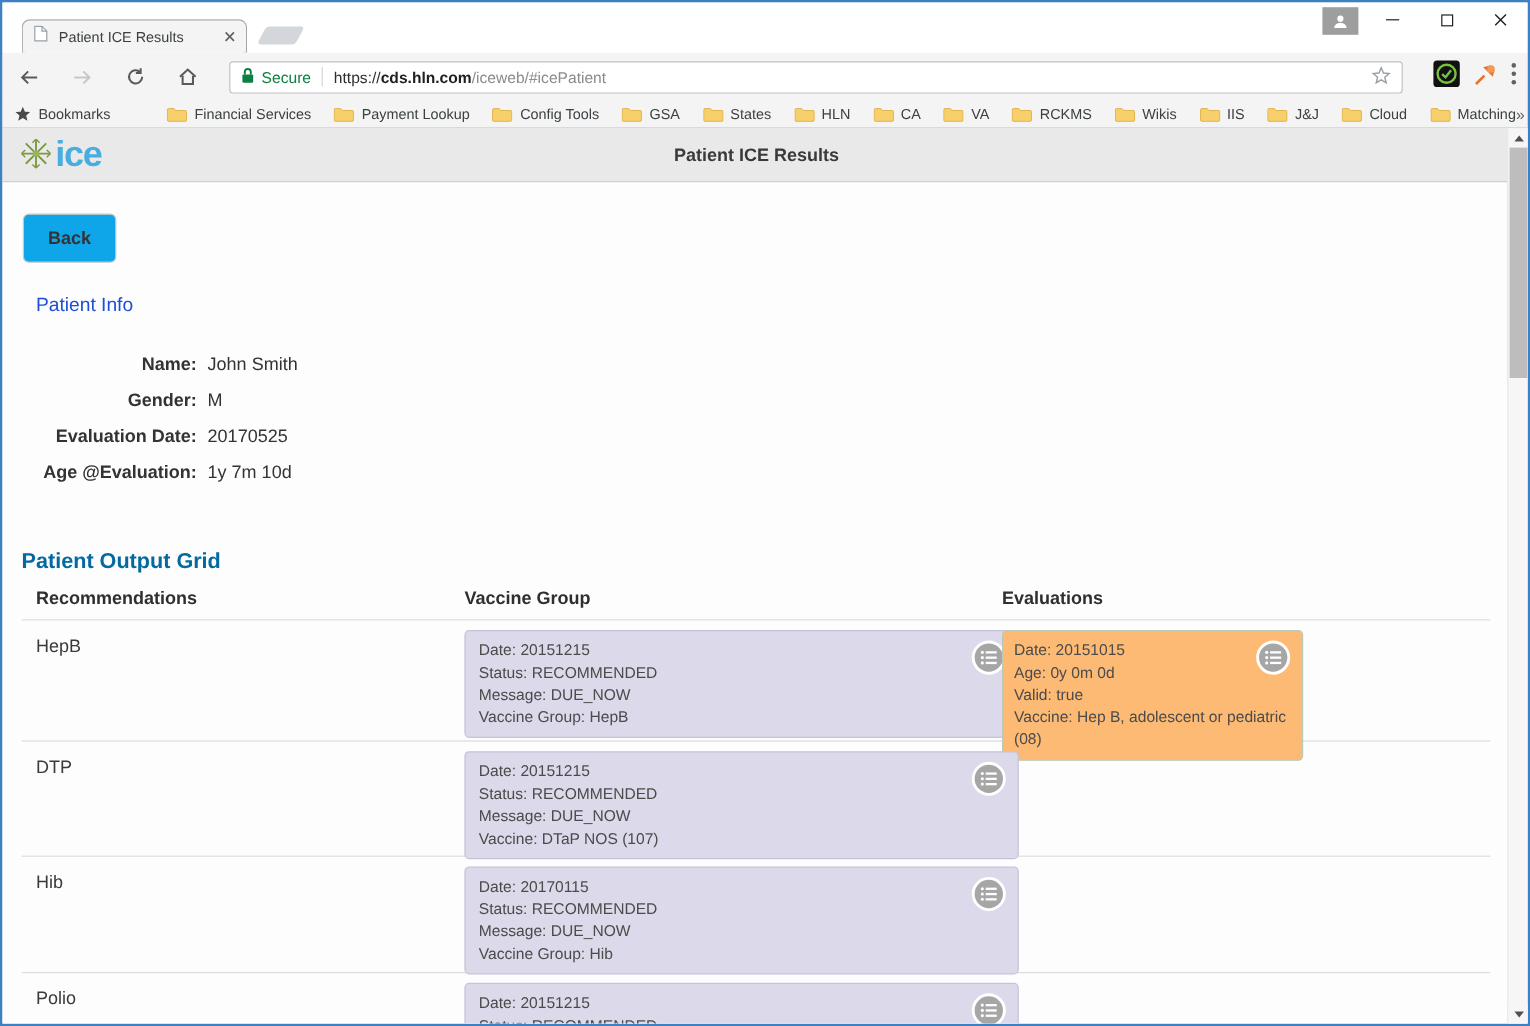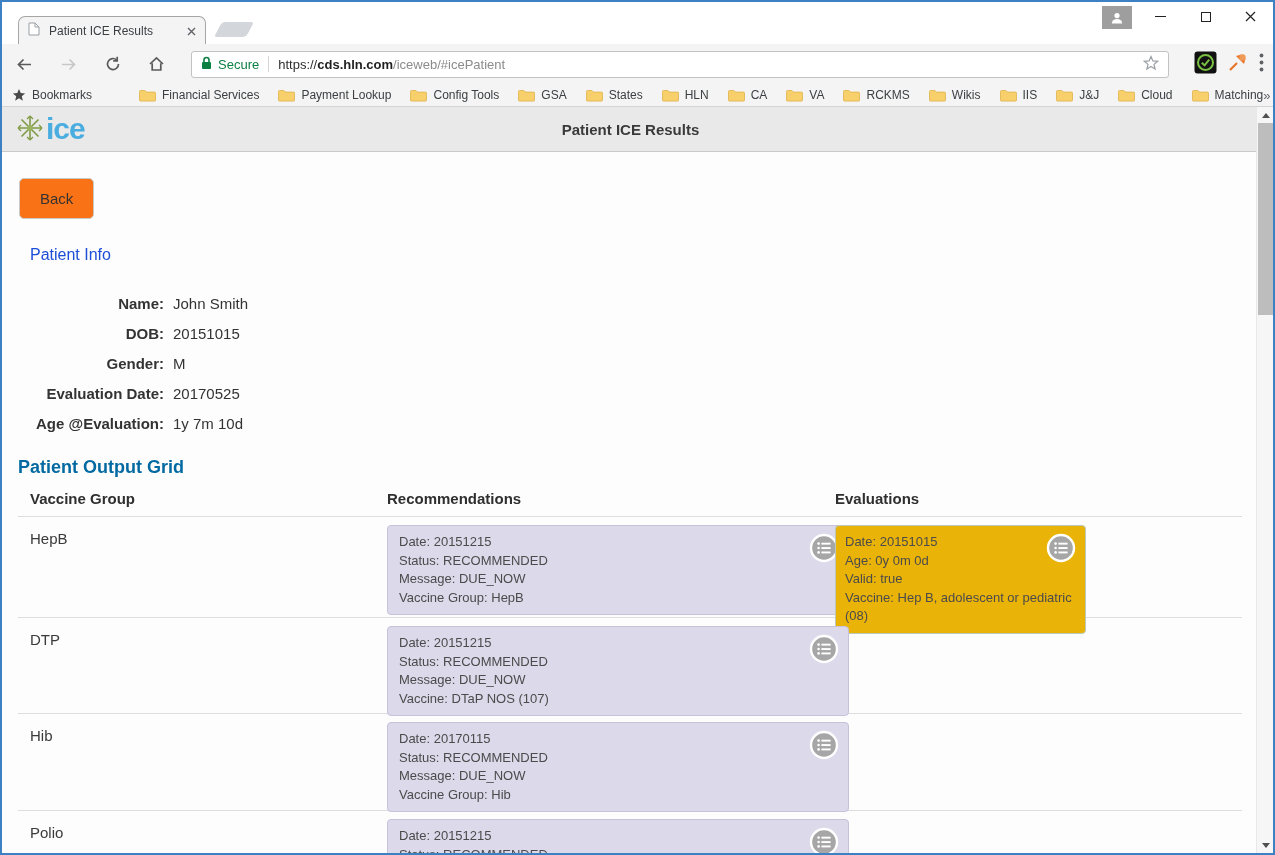--- a/index.html
+++ b/index.html
@@ -56,22 +56,22 @@
                  border-bottom:1px solid #c9c9c9; display:flex; align-items:center; }
   .logo { display:flex; align-items:flex-start; margin-left:14px; gap:2px; }
   .logo-text { font-size:30px; font-weight:700; color:#49ade0; letter-spacing:-1px; line-height:1; }
   .page-title { position:absolute; left:0; width:1257px; text-align:center;
                 font-size:15px; font-weight:700; color:#3a3a3a; }
 
   
   .content { position:relative; height:702px; background:#fdfdfd; overflow:hidden; }
 
   .back-btn { position:absolute; left:17px; top:26px; padding:11px 20px;
-              background:#f97316; border:1px solid #c9c9c9; border-radius:5px;
-              font-size:15px; font-weight:400; color:#333; }
+              background:#0ea5e9; border:1px solid #c9c9c9; border-radius:5px;
+              font-size:15px; font-weight:700; color:#333; }
 
   .pi-legend { position:absolute; left:28px; top:94px; font-size:16px; color:#1d4ed8; }
 
   .pi-fields { position:absolute; left:0; top:136px; }
   .pi-row { display:flex; height:30px; align-items:center; font-size:15px; color:#333; }
   .pi-label { width:162px; text-align:right; font-weight:700; }
   .pi-value { margin-left:9px; }
 
   .grid-title { position:absolute; left:16px; top:305px; font-size:18px; font-weight:700; color:#0369a1; }
 
@@ -84,21 +84,21 @@
                          border-bottom:1px solid #ddd; }
   .grid-rows .grid-row:nth-of-type(1) { height:101px; }
   .grid-rows .grid-row:nth-of-type(2) { height:96px; }
   .grid-rows .grid-row:nth-of-type(3) { height:97px; }
   .grid-rows .grid-row:last-of-type { border-bottom:none; height:120px; }
   .vg-label { padding:13px 0 0 12px; font-size:15px; color:#3a3a3a; }
   .cell { position:relative; }
   .card { position:relative; margin-top:8px; border-radius:4px; padding:7px 11px;
           font-size:13px; line-height:18.5px; color:#4b4b4b; }
   .card-rec { width:462px; background:#dbd9ea; border:1px solid #c5c2da; }
-  .card-eval { width:251px; background:#eab308; border:1px solid #bcc9ba; padding:7px 9px; }
+  .card-eval { width:251px; background:#fdba74; border:1px solid #bcc9ba; padding:7px 9px; }
   .card-icon { position:absolute; top:7px; right:9px; cursor:pointer; }
 
   
   .scrollbar { position:absolute; top:105px; right:0; bottom:0; width:17px;
                background:#f6f6f6; border-left:1px solid #e8e8e8; }
   .sb-btn { position:absolute; left:0; width:17px; height:16px; background:#f6f6f6;
             display:flex; align-items:center; justify-content:center; }
   .sb-up { top:0; } .sb-down { bottom:0; }
   .tri-up { width:0; height:0; border-left:4px solid transparent; border-right:4px solid transparent;
             border-bottom:5px solid #505050; }
@@ -340,43 +340,39 @@
     <button class="back-btn">Back</button>
 
     <div class="pi-legend">Patient Info</div>
 
     <div class="pi-fields" id="pi-fields">
         <div class="pi-row">
     <span class="pi-label">Name:</span>
     <span class="pi-value">John Smith</span>
   </div>
         <div class="pi-row">
-    <span class="pi-label">DOB:</span>
-    <span class="pi-value">20151015</span>
-  </div>
-        <div class="pi-row">
     <span class="pi-label">Gender:</span>
     <span class="pi-value">M</span>
   </div>
         <div class="pi-row">
     <span class="pi-label">Evaluation Date:</span>
     <span class="pi-value">20170525</span>
   </div>
         <div class="pi-row">
     <span class="pi-label">Age @Evaluation:</span>
     <span class="pi-value">1y 7m 10d</span>
   </div>
       </div>
 
     <div class="grid-title">Patient Output Grid</div>
 
     <div class="output-grid">
       <div class="grid-header">
+        <div>Recommendations</div>
         <div>Vaccine Group</div>
-        <div>Recommendations</div>
         <div>Evaluations</div>
       </div>
       <div class="grid-rows" id="grid-rows">
           <div class="grid-row">
     <div class="vg-label">HepB</div>
     <div class="cell cell-rec">
               <div class="card card-rec">
     <span class="card-icon">
       <svg width="30" height="30" viewBox="0 0 30 30">
         <circle cx="15" cy="15" r="13" fill="#a6a6a6" stroke="#fff" stroke-width="2.4"></circle>

